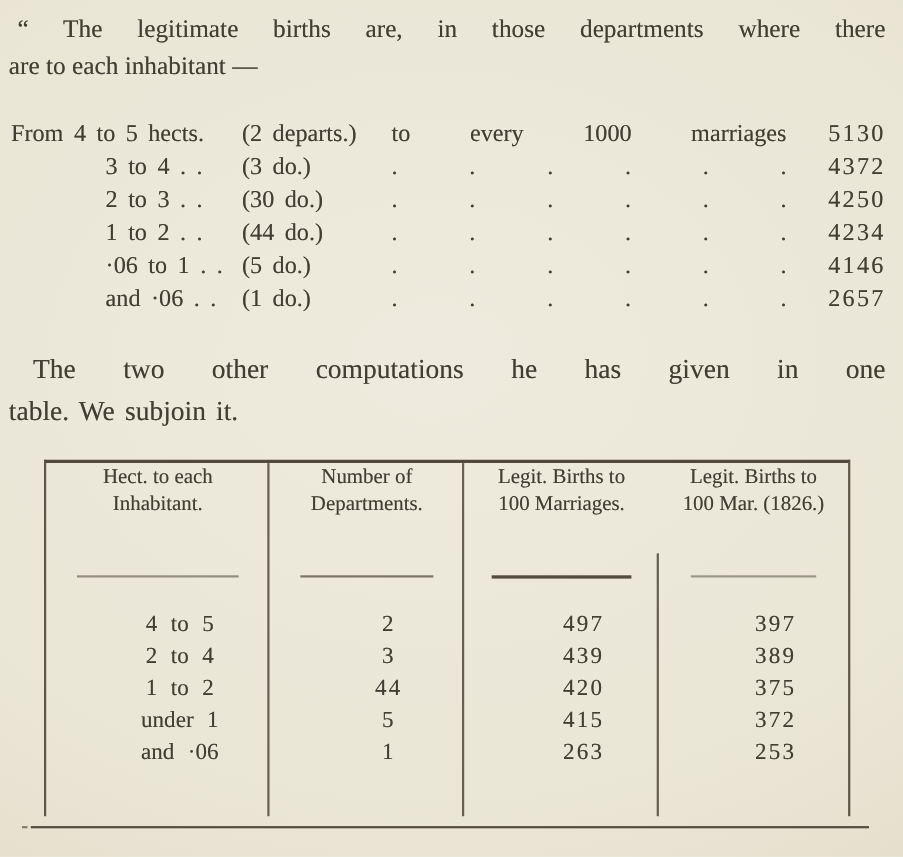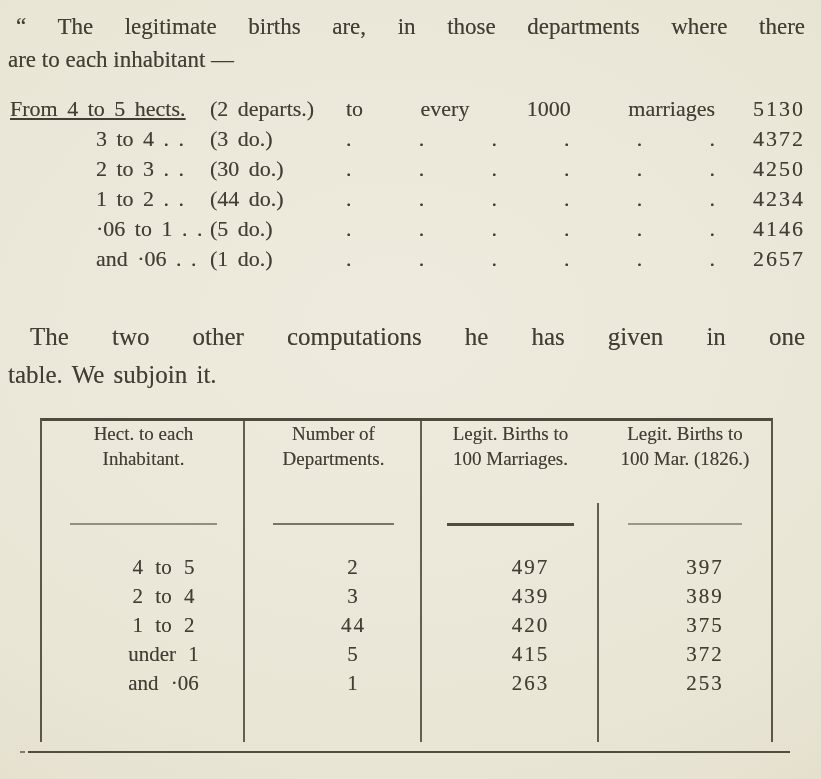--- a/index.html
+++ b/index.html
@@ -17,23 +17,23 @@
   .stretch{white-space:normal;text-align:justify;text-align-last:justify;}
   
   .para.p1{position:absolute;top:10px;left:8px;right:16px;font-size:23px;line-height:33px;
     text-shadow:0 0 .6px rgba(62,58,46,.55);}
   .para.p1 .l1{padding-left:8px;}
   
   .list{position:absolute;top:94px;left:8px;right:16px;font-size:22px;
     text-shadow:0 0 .6px rgba(62,58,46,.5);}
   .lrow{display:flex;height:30px;line-height:30px;align-items:baseline;}
   .c-range{width:202px;padding-left:88px;box-sizing:border-box;word-spacing:4px;}
-  .lrow.first .c-range{padding-left:2px;text-decoration:underline;}
-  .c-dep{width:126px;word-spacing:4px;}
-  .c-mid{flex:1;margin:0 14px 0 10px;text-align:justify;text-align-last:justify;word-spacing:2px;}
+  .lrow.first .c-range{padding-left:2px;}
+  .c-dep{width:126px;margin-left:10px;word-spacing:4px;}
+  .c-mid{flex:1;margin:12px 14px 0 10px;text-align:justify;text-align-last:justify;word-spacing:2px;}
   .c-val{width:76px;text-align:right;letter-spacing:2px;}
   
   .para.p2{position:absolute;top:318px;left:8px;right:16px;font-size:25px;line-height:38px;
     text-shadow:0 0 .6px rgba(62,58,46,.55);word-spacing:3px;}
   .para.p2 .l1{padding-left:22px;}
   
   .tbl{position:absolute;left:40px;top:418px;width:733px;height:324px;box-sizing:border-box;
     border-top:3px solid rgba(66,61,46,.92);
     border-left:2px solid rgba(66,61,46,.85);
     border-right:2px solid rgba(66,61,46,.85);

